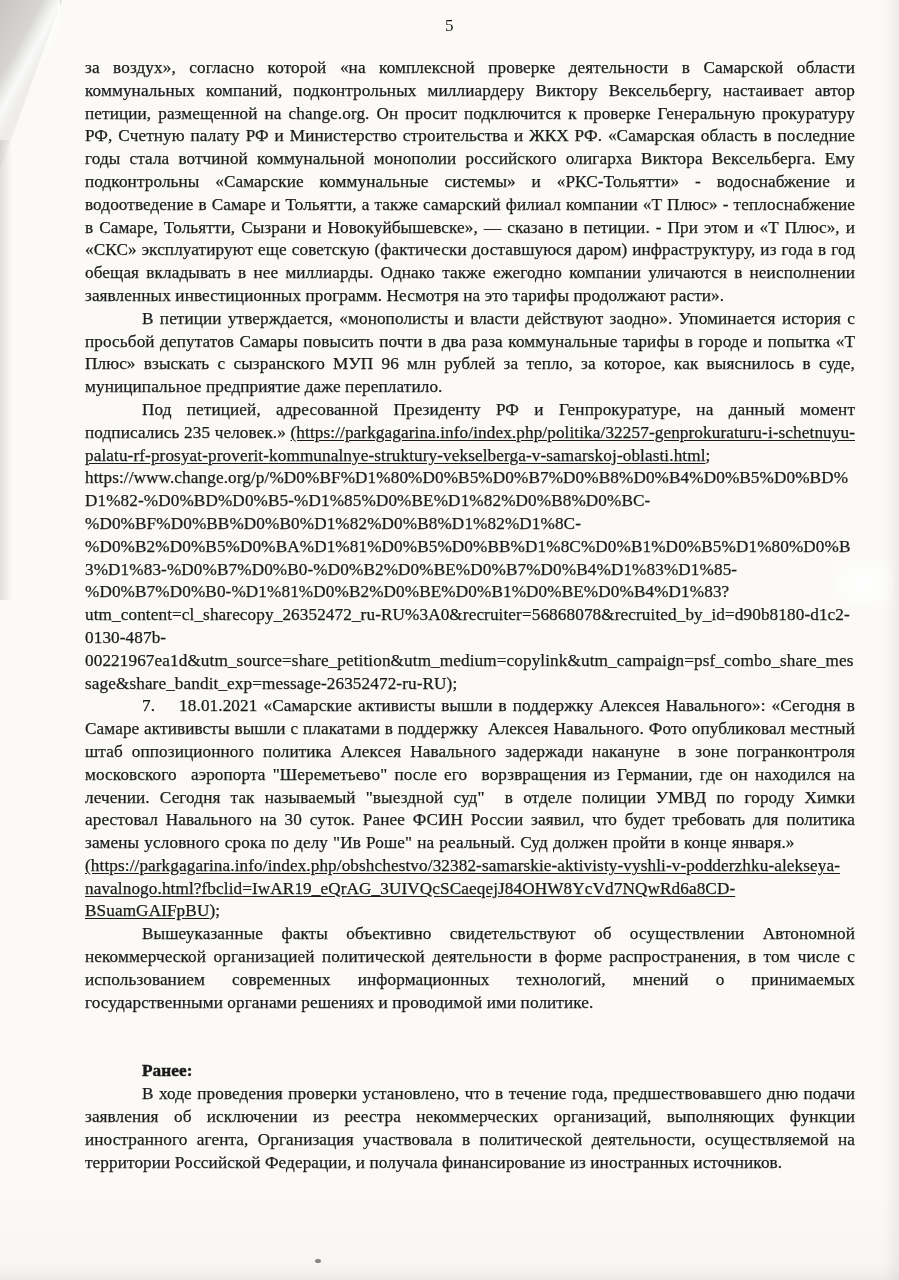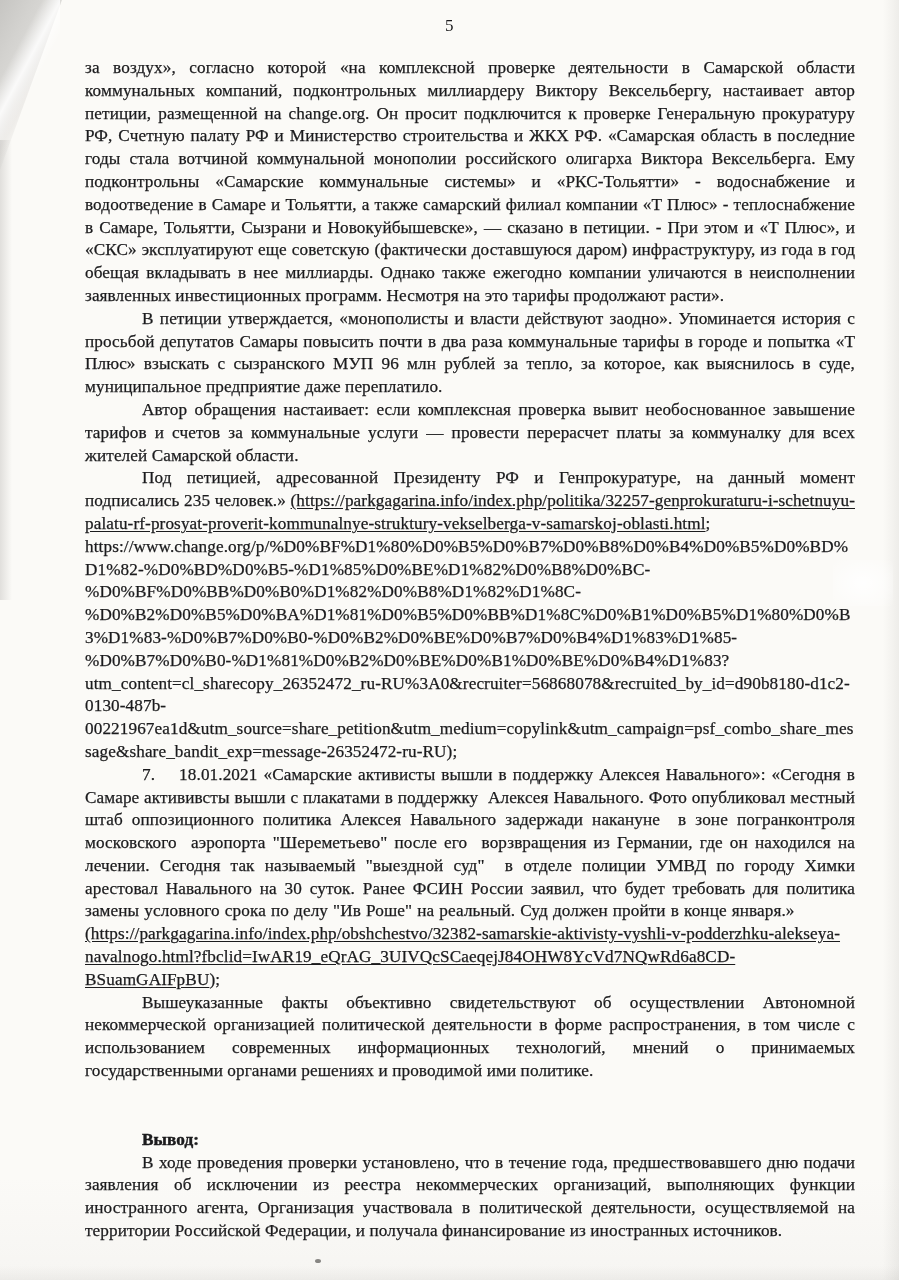--- a/index.html
+++ b/index.html
@@ -81,20 +81,19 @@
   <div class="edge-right"></div>
   <div class="edge-bottom"></div>
   <div class="smudge"></div>
   <div class="speck"></div>
 
   <div class="pageno">5</div>
 
   <div class="content">
       <p class="para"><span>за воздух», согласно которой «на комплексной проверке деятельности в Самарской области коммунальных компаний, подконтрольных миллиардеру Виктору Вексельбергу, настаивает автор петиции, размещенной на change.org. Он просит подключится к проверке Генеральную прокуратуру РФ, Счетную палату РФ и Министерство строительства и ЖКХ РФ. «Самарская область в последние годы стала вотчиной коммунальной монополии российского олигарха Виктора Вексельберга. Ему подконтрольны «Самарские коммунальные системы» и «РКС-Тольятти» - водоснабжение и водоотведение в Самаре и Тольятти, а также самарский филиал компании «Т Плюс» - теплоснабжение в Самаре, Тольятти, Сызрани и Новокуйбышевске», — сказано в петиции. - При этом и «Т Плюс», и «СКС» эксплуатируют еще советскую (фактически доставшуюся даром) инфраструктуру, из года в год обещая вкладывать в нее миллиарды. Однако также ежегодно компании уличаются в неисполнении заявленных инвестиционных программ. Несмотря на это тарифы продолжают расти».</span></p>
       <p class="para indent"><span>В петиции утверждается, «монополисты и власти действуют заодно». Упоминается история с просьбой депутатов Самары повысить почти в два раза коммунальные тарифы в городе и попытка «Т Плюс» взыскать с сызранского МУП 96 млн рублей за тепло, за которое, как выяснилось в суде, муниципальное предприятие даже переплатило.</span></p>
-      <p class="para indent"><span>Автор обращения настаивает: если комплексная проверка вывит необоснованное завышение тарифов и счетов за коммунальные услуги — провести перерасчет платы за коммуналку для всех жителей Самарской области.</span></p>
       <p class="para indent"><span>Под петицией, адресованной Президенту РФ и Генпрокуратуре, на данный момент подписались 235 человек.» </span><span class="u">(https://parkgagarina.info/index.php/politika/32257-genprokuraturu-i-schetnuyu-palatu-rf-prosyat-proverit-kommunalnye-struktury-vekselberga-v-samarskoj-oblasti.html</span><span>; https://www.change.org/p/%D0%BF%D1%80%D0%B5%D0%B7%D0%B8%D0%B4%D0%B5%D0%BD%D1%82-%D0%BD%D0%B5-%D1%85%D0%BE%D1%82%D0%B8%D0%BC-%D0%BF%D0%BB%D0%B0%D1%82%D0%B8%D1%82%D1%8C-%D0%B2%D0%B5%D0%BA%D1%81%D0%B5%D0%BB%D1%8C%D0%B1%D0%B5%D1%80%D0%B3%D1%83-%D0%B7%D0%B0-%D0%B2%D0%BE%D0%B7%D0%B4%D1%83%D1%85-%D0%B7%D0%B0-%D1%81%D0%B2%D0%BE%D0%B1%D0%BE%D0%B4%D1%83?utm_content=cl_sharecopy_26352472_ru-RU%3A0&amp;recruiter=56868078&amp;recruited_by_id=d90b8180-d1c2-0130-487b-00221967ea1d&amp;utm_source=share_petition&amp;utm_medium=copylink&amp;utm_campaign=psf_combo_share_message&amp;share_bandit_exp=message-26352472-ru-RU);</span></p>
       <p class="para indent"><span>7.&nbsp;&nbsp;&nbsp;&nbsp;18.01.2021 «Самарские активисты вышли в поддержку Алексея Навального»: «Сегодня в Самаре актививсты вышли с плакатами в поддержку &nbsp;Алексея Навального. Фото опубликовал местный штаб оппозиционного политика Алексея Навального задержади накануне &nbsp;в зоне погранконтроля московского &nbsp;аэропорта "Шереметьево" после его &nbsp;ворзвращения из Германии, где он находился на лечении. Сегодня так называемый "выездной суд" &nbsp;в отделе полиции УМВД по городу Химки арестовал Навального на 30 суток. Ранее ФСИН России заявил, что будет требовать для политика замены условного срока по делу "Ив Роше" на реальный. Суд должен пройти в конце января.»&nbsp;&nbsp;&nbsp;&nbsp;&nbsp;&nbsp;&nbsp;&nbsp;&nbsp;&nbsp;&nbsp;&nbsp; </span><span class="u">(https://parkgagarina.info/index.php/obshchestvo/32382-samarskie-aktivisty-vyshli-v-podderzhku-alekseya-navalnogo.html?fbclid=IwAR19_eQrAG_3UIVQcSCaeqejJ84OHW8YcVd7NQwRd6a8CD-BSuamGAIFpBU</span><span>);</span></p>
       <p class="para indent"><span>Вышеуказанные факты объективно свидетельствуют об осуществлении Автономной некоммерческой организацией политической деятельности в форме распространения, в том числе с использованием современных информационных технологий, мнений о принимаемых государственными органами решениях и проводимой ими политике.</span></p>
-      <p class="para indent heading spaced"><span>Вывод:</span></p>
+      <p class="para indent heading spaced"><span>Ранее:</span></p>
       <p class="para indent"><span>В ходе проведения проверки установлено, что в течение года, предшествовавшего дню подачи заявления об исключении из реестра некоммерческих организаций, выполняющих функции иностранного агента, Организация участвовала в политической деятельности, осуществляемой на территории Российской Федерации, и получала финансирование из иностранных источников.</span></p>
     </div>
 </div>
 
 </body></html>

